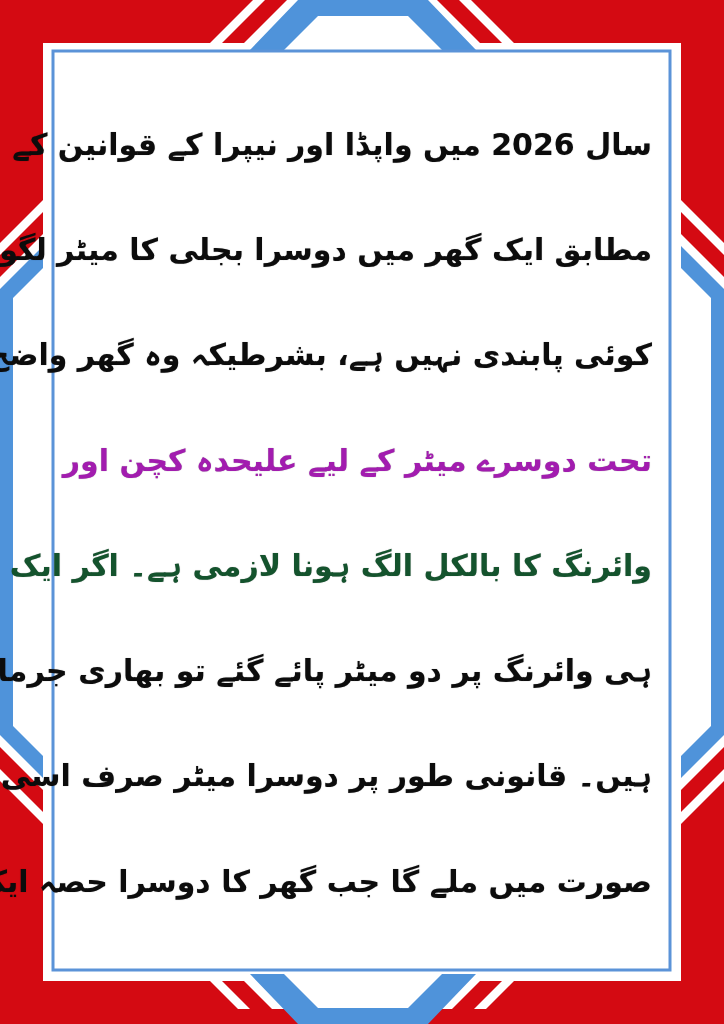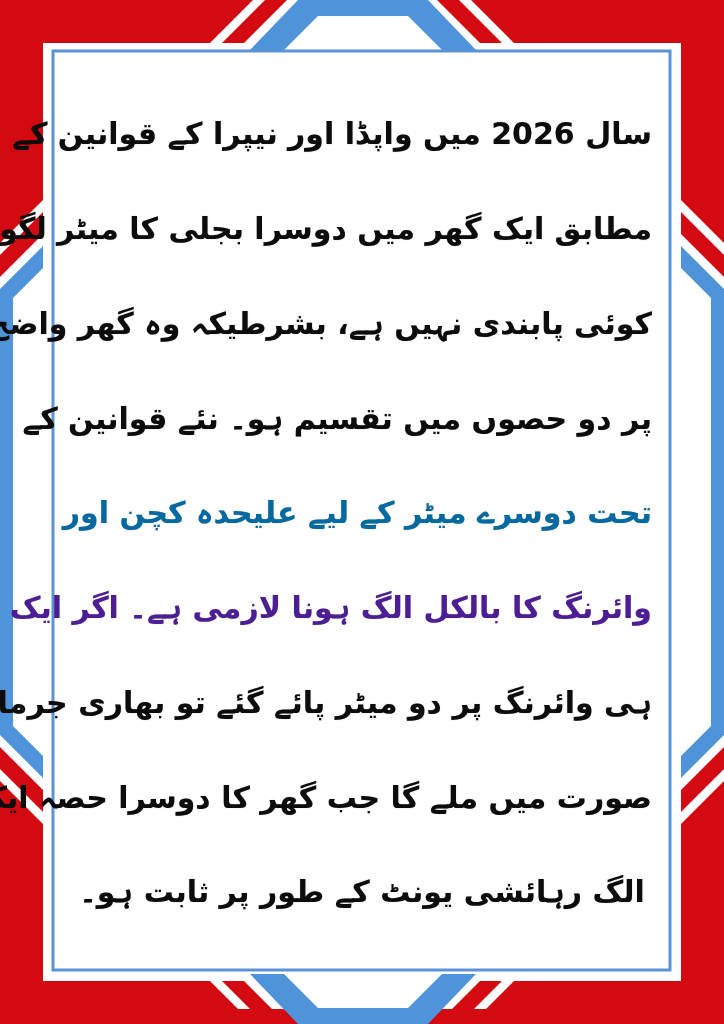--- a/index.html
+++ b/index.html
@@ -73,21 +73,20 @@
     <rect x="222" y="1009" width="280" height="15" fill="#d40a12"></rect>
     <path d="M250,974 L298,1024 H428 L476,974 H442 L408,1008 H318 L284,974 Z" fill="#4f93da"></path>
 
     <rect x="53" y="51" width="617" height="919" fill="none" stroke-width="3" stroke="#5b93d8"></rect>
   </svg>
 
   <div class="text-area">
     <p class="text-line" style="color: rgb(12, 12, 12);">سال 2026 میں واپڈا اور نیپرا کے قوانین کے</p>
     <p class="text-line" style="color: rgb(12, 12, 12);">مطابق ایک گھر میں دوسرا بجلی کا میٹر لگوانے پر</p>
     <p class="text-line" style="color: rgb(12, 12, 12);">کوئی پابندی نہیں ہے، بشرطیکہ وہ گھر واضح طور</p>
-    <p class="text-line" style="color: rgb(12, 12, 12);">پر دو حصوں میں تقسیم ہو۔ نئے قوانین کے</p>
-    <p class="text-line" style="color: #0369a1;">تحت دوسرے میٹر کے لیے علیحدہ کچن اور</p>
-    <p class="text-line" style="color: #4c1d95;">وائرنگ کا بالکل الگ ہونا لازمی ہے۔ اگر ایک</p>
+    <p class="text-line" style="color: #a21caf;">تحت دوسرے میٹر کے لیے علیحدہ کچن اور</p>
+    <p class="text-line" style="color: #14532d;">وائرنگ کا بالکل الگ ہونا لازمی ہے۔ اگر ایک</p>
     <p class="text-line" style="color: rgb(12, 12, 12);">ہی وائرنگ پر دو میٹر پائے گئے تو بھاری جرمانہ ہو</p>
+    <p class="text-line" style="color: rgb(12, 12, 12);">ہیں۔ قانونی طور پر دوسرا میٹر صرف اسی</p>
     <p class="text-line" style="color: rgb(12, 12, 12);">صورت میں ملے گا جب گھر کا دوسرا حصہ ایک</p>
-    <p class="text-line" style="color: rgb(12, 12, 12);">الگ رہائشی یونٹ کے طور پر ثابت ہو۔</p>
   </div>
 
 </div>
 
 </body></html>

